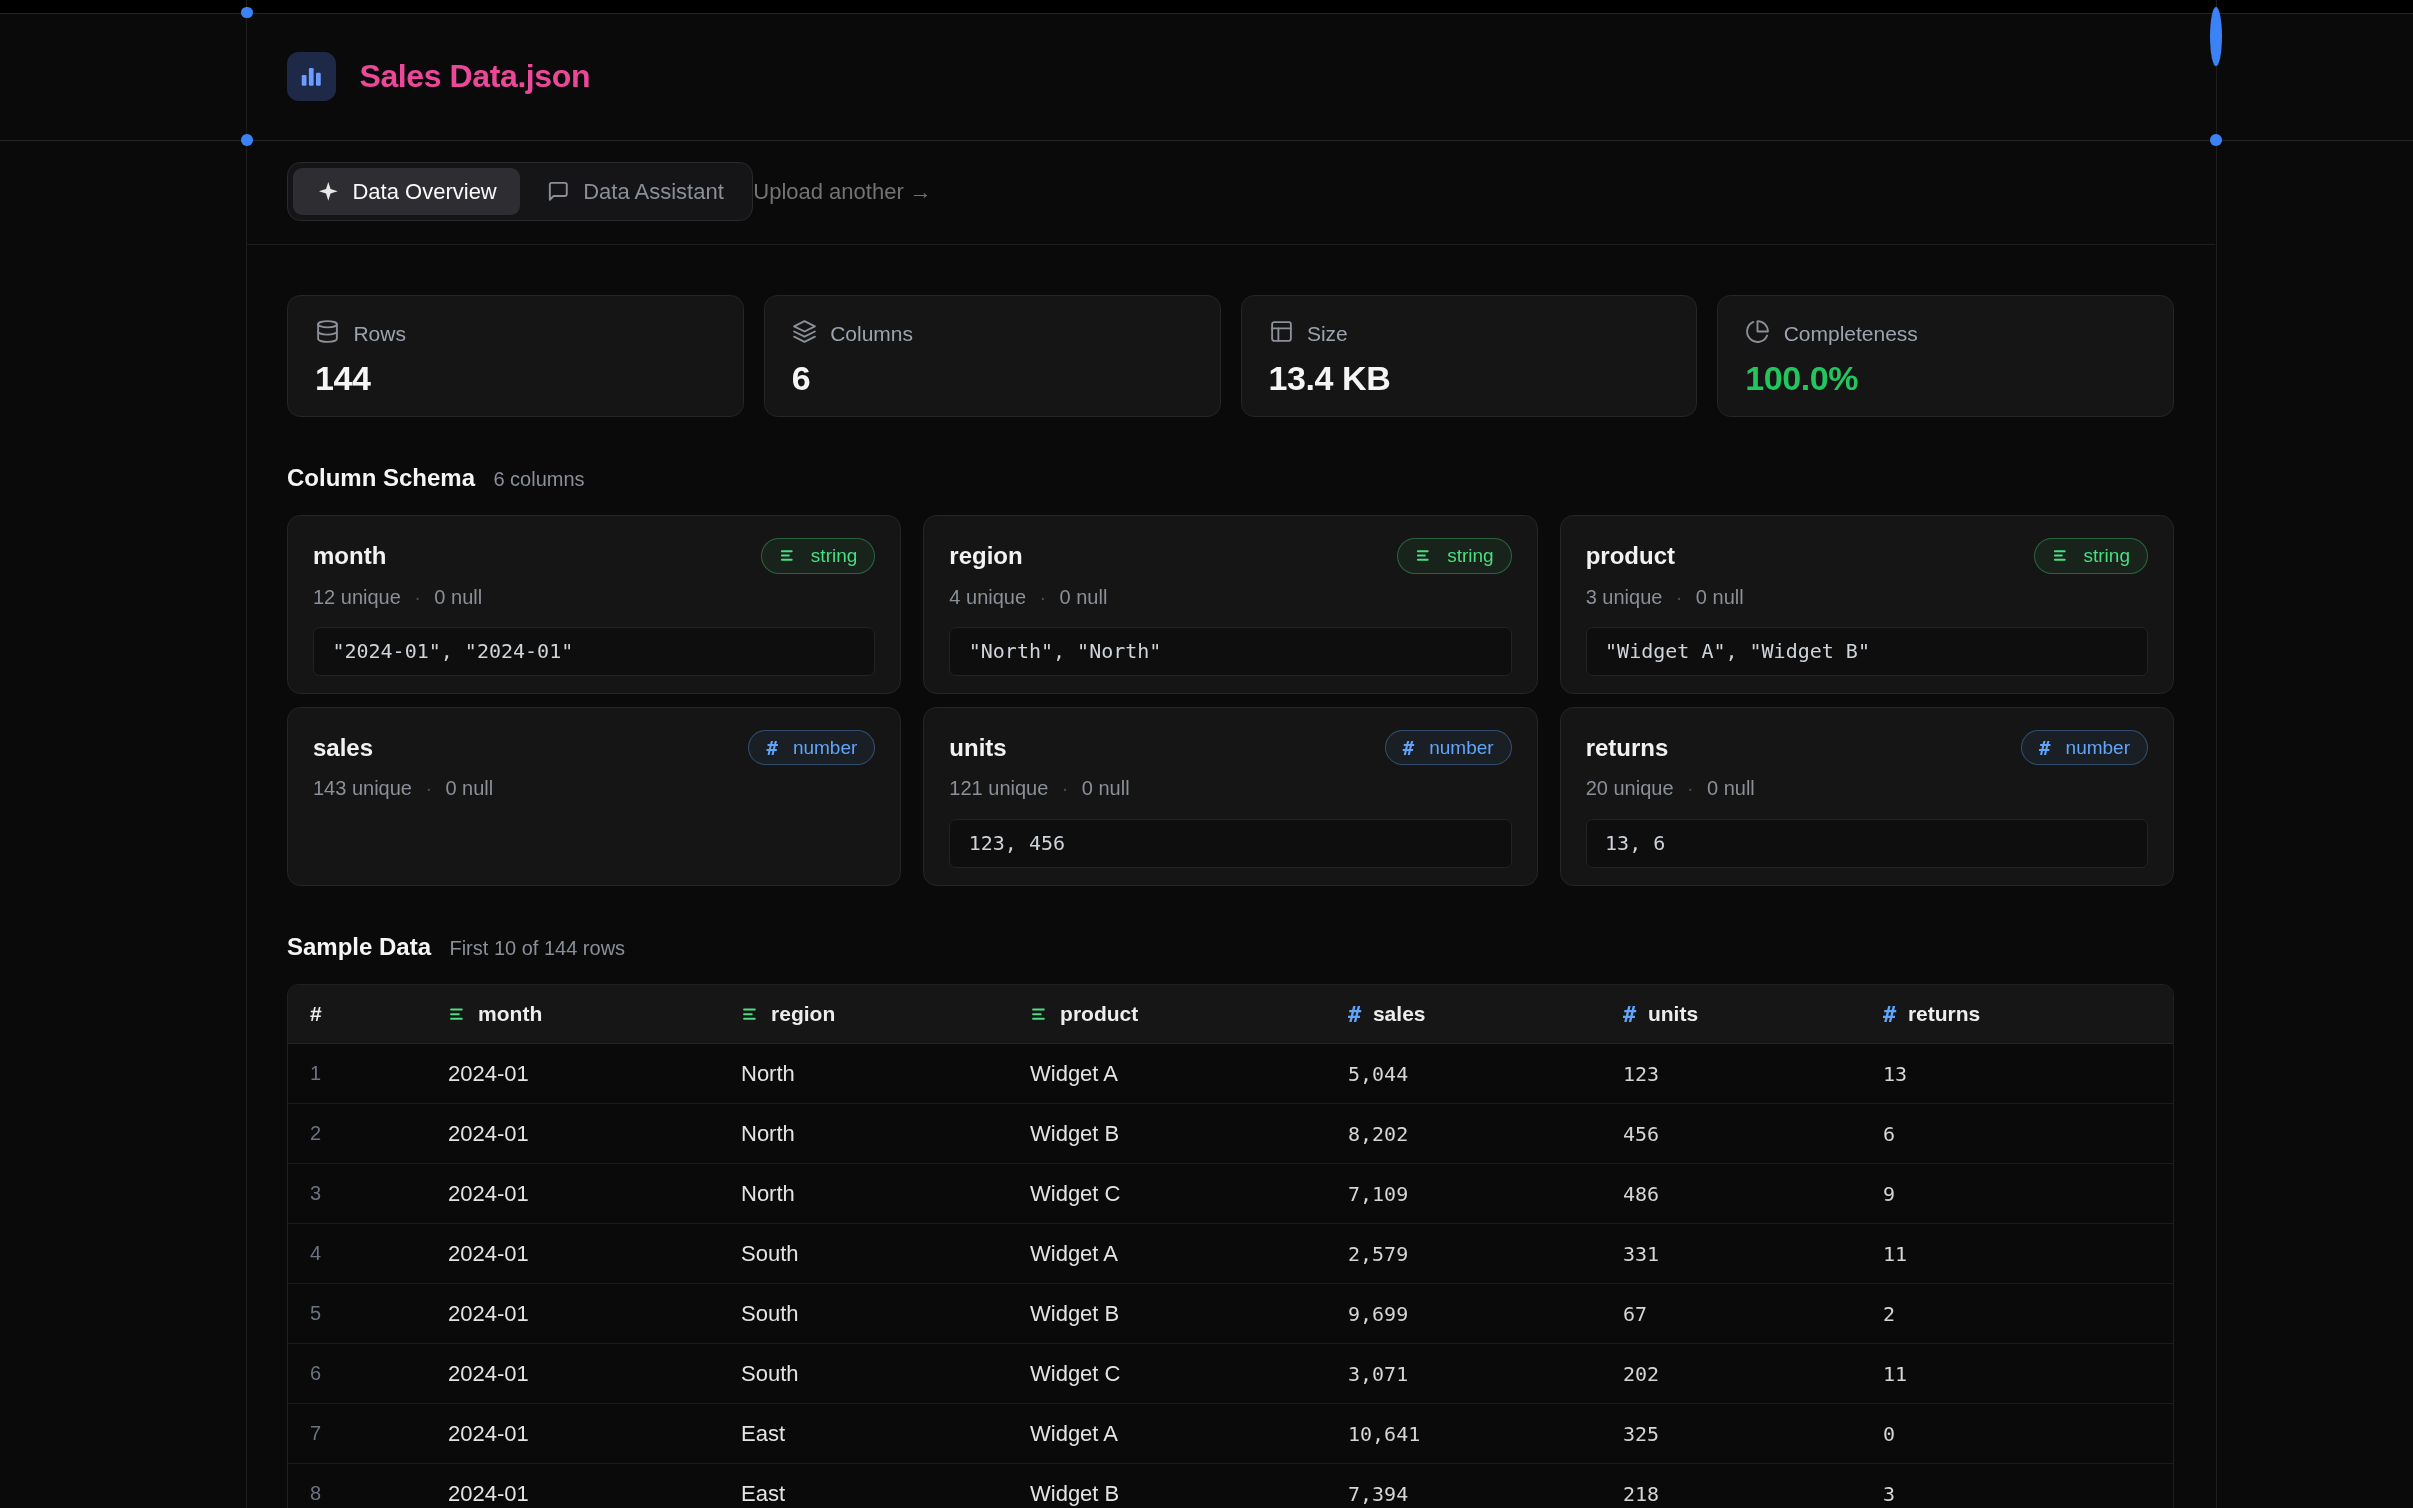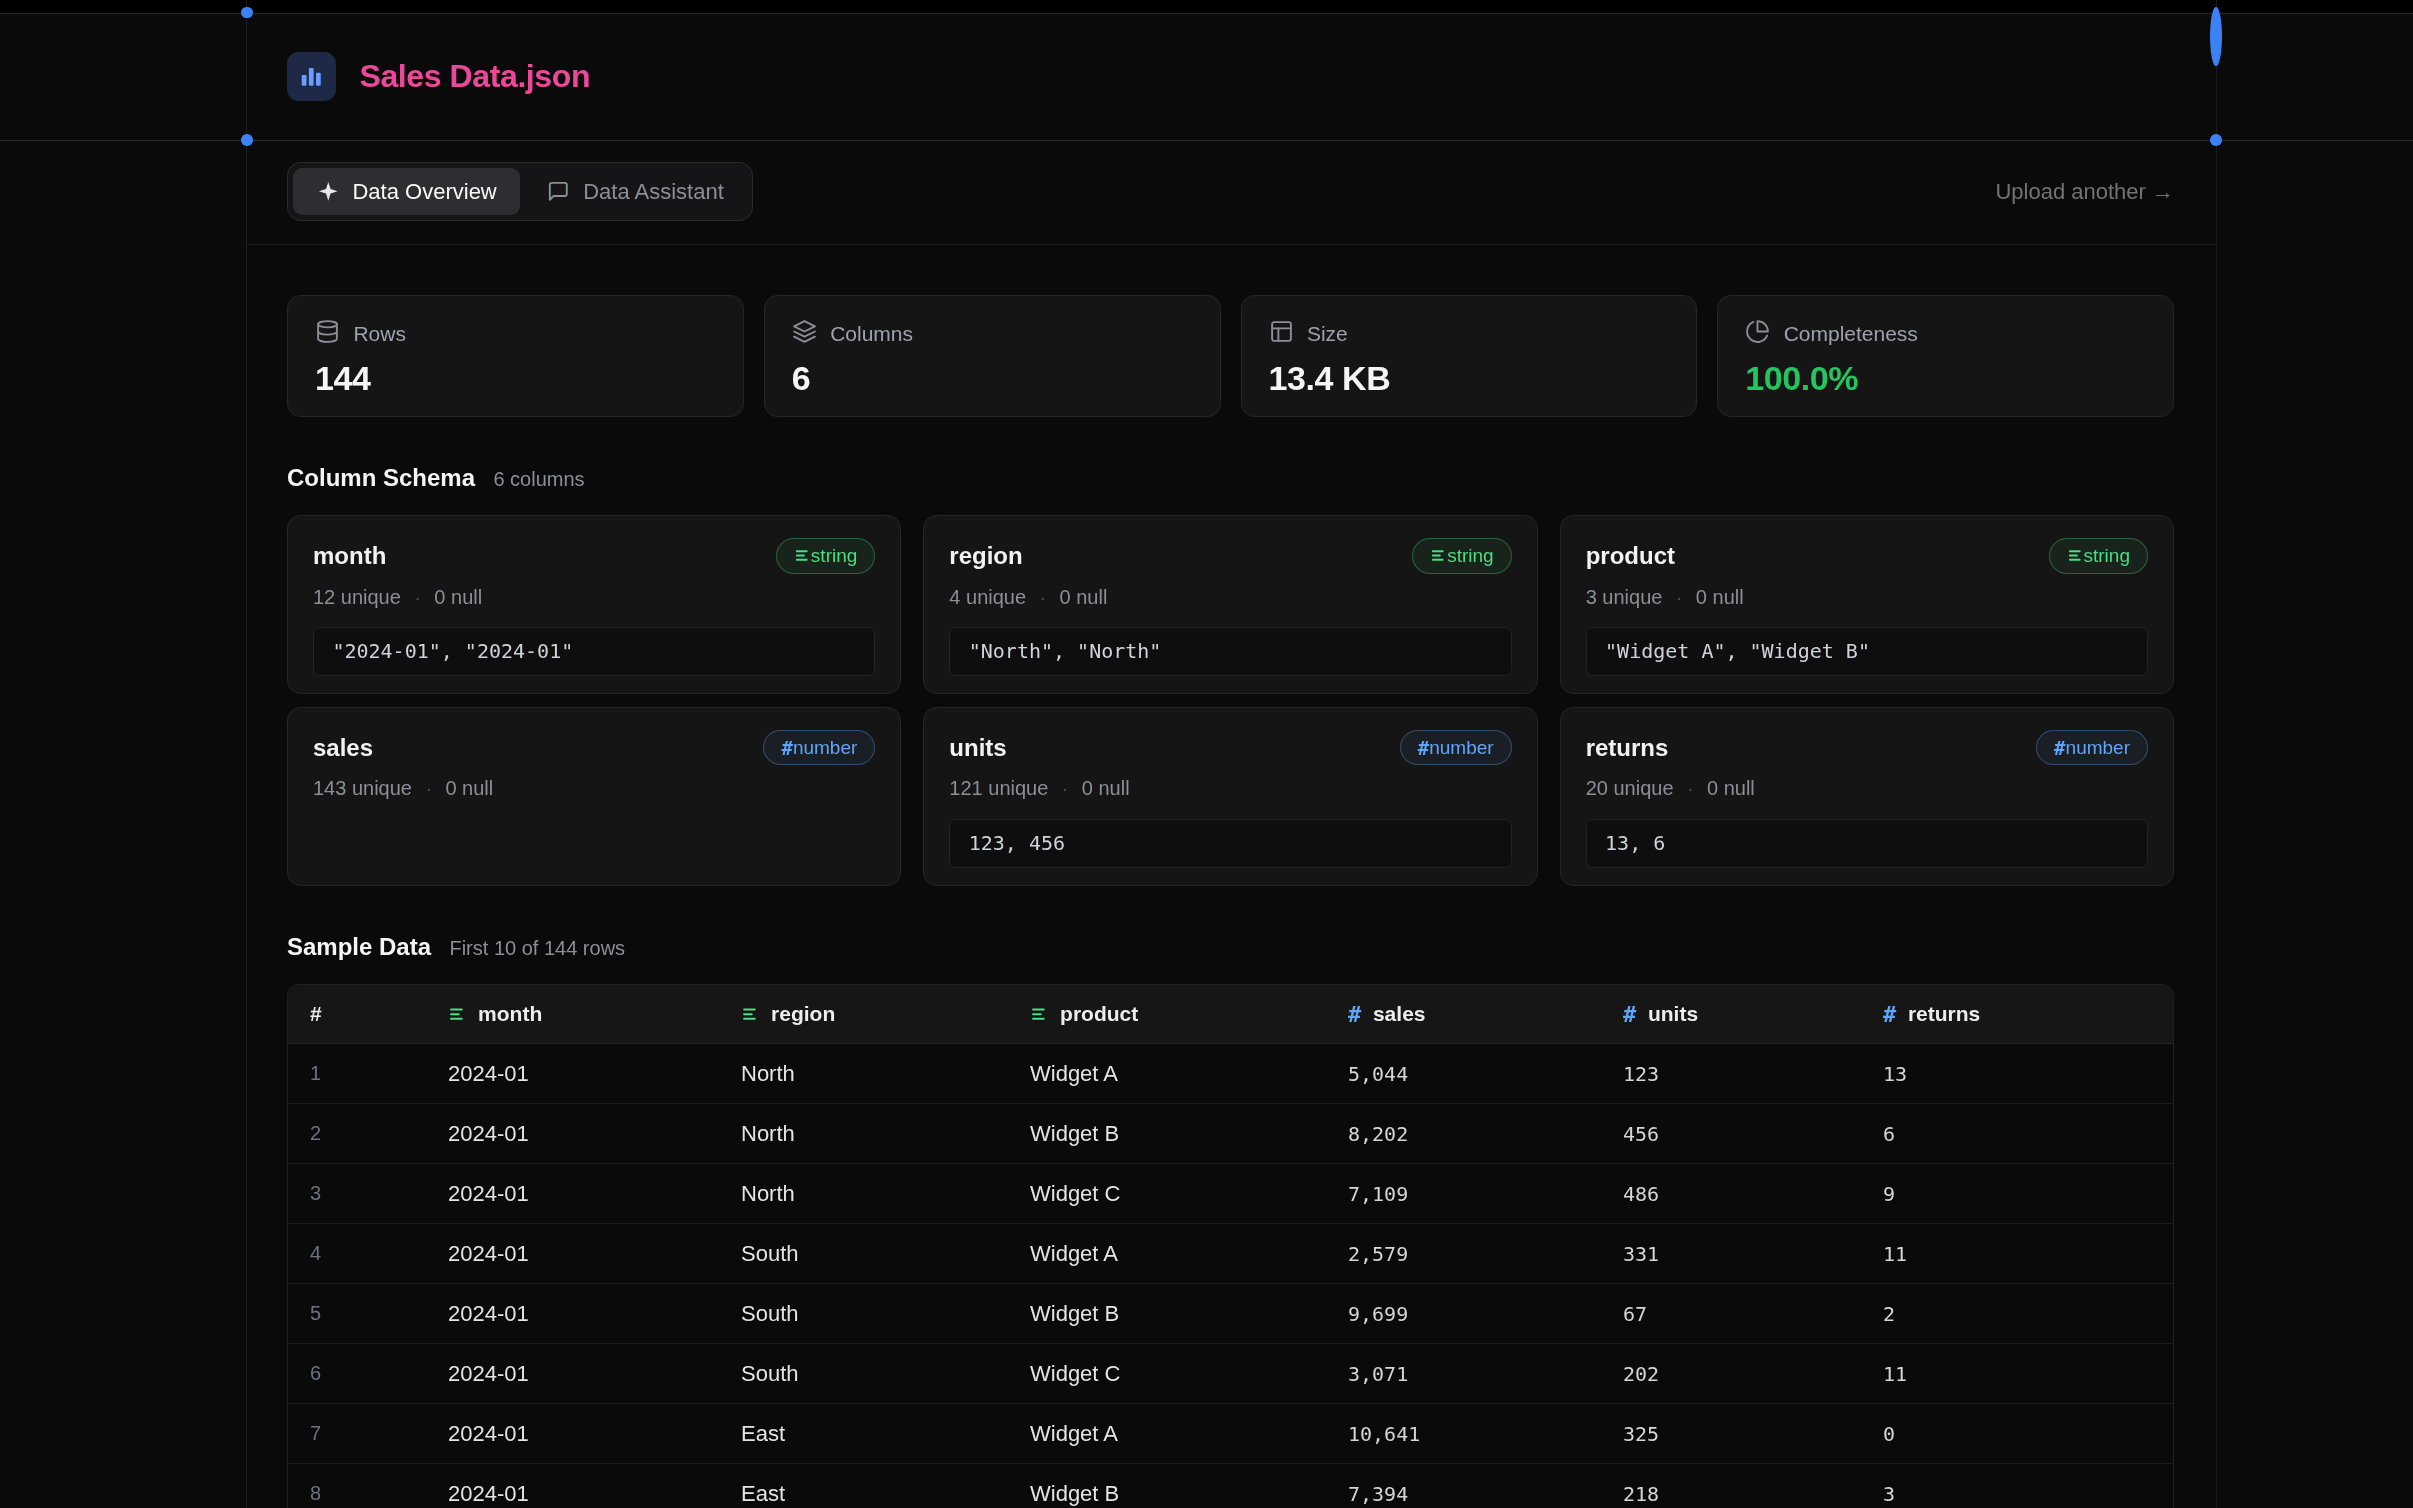--- a/index.html
+++ b/index.html
@@ -21,21 +21,21 @@
   .pad { padding-left:41px; padding-right:41px; }
 
   
   .titlebar { height:127px; display:flex; align-items:center; gap:23.5px; }
   .app-icon { width:49px; height:49px; border-radius:11.7px; background:#1d2947;
               display:flex; align-items:center; justify-content:center; }
   .app-icon svg { width:28.5px; height:28.5px; }
   .page-title { font-size:32px; font-weight:700; color:#ec4899; letter-spacing:-0.4px; }
 
   
-  .tabsbar { height:105px; display:flex; align-items:center; justify-content:space-between;
+  .tabsbar { height:105px; display:flex; align-items:center; 
              border-bottom:0.8px solid #1e1e1e; }
   .tab-group { display:flex; align-items:center; background:#151517; border:0.8px solid #2b2b2e;
                border-radius:13.4px; padding:5px; gap:3.4px; }
   .tab { display:flex; align-items:center; gap:13.4px; height:47px; padding:0 23.5px;
          border-radius:9.2px; font-size:22px; color:#8a8f98; cursor:pointer; white-space:nowrap; }
   .tab.active { background:#2e2e32; color:#fafafa; }
   .tab .t-icon { display:inline-flex; }
   .tab .t-icon svg { width:22.6px; height:22.6px; }
   .upload-link { font-size:22px; color:#737373; cursor:pointer; }
 
@@ -54,21 +54,21 @@
   .section-title { font-size:24px; font-weight:700; color:#f5f5f5; }
   .section-sub { font-size:20px; color:#8a8f98; }
 
   
   .schema-grid { margin-top:23.5px; display:grid; grid-template-columns:repeat(3,1fr);
                  column-gap:22px; row-gap:12.6px; }
   .schema-card { background:#151515; border:0.8px solid #262626; border-radius:13.4px;
                  height:179px; padding:22px 25px; }
   .schema-top { display:flex; align-items:center; justify-content:space-between; }
   .col-name { font-size:24px; font-weight:700; color:#f2f2f2; }
-  .badge { display:inline-flex; align-items:center; gap:0; padding:5.9px 17px; border-radius:837px;
+  .badge { display:inline-flex; align-items:center; gap:15px; padding:5.9px 17px; border-radius:837px;
            font-size:19px; border:0.8px solid transparent; }
   .badge.string { color:#4ade80; border-color:rgba(74,222,128,.35); background:rgba(74,222,128,.07); }
   .badge.number { color:#60a5fa; border-color:rgba(96,165,250,.35); background:rgba(96,165,250,.07); }
   .badge .b-icon { display:inline-flex; align-items:center; }
   .badge .b-icon svg { width:17px; height:17px; stroke:#4ade80; stroke-width:2.6; fill:none; stroke-linecap:round; }
   .badge .icon-number { font-family:"DejaVu Sans Mono",monospace; font-weight:700; font-size:19px; display:none; }
   .badge.number .icon-number { display:inline-flex; }
   .schema-meta { margin-top:11.7px; font-size:20px; color:#8a8f98; display:flex; align-items:center; }
   .schema-meta .dot { color:#4d4d4d; margin:0 13.4px; }
   .sample-box { margin-top:18.4px; height:49px; background:#0e0e0e; border:0.8px solid #232323;

